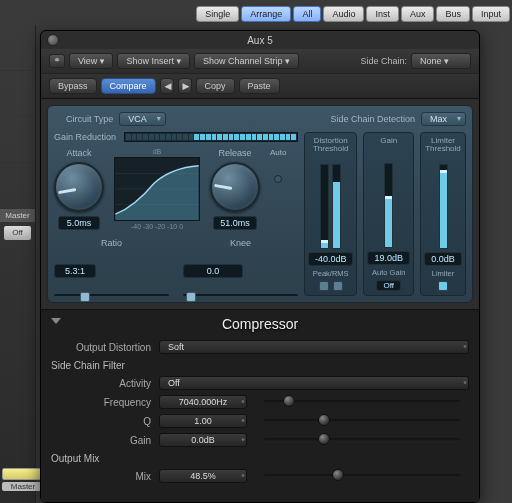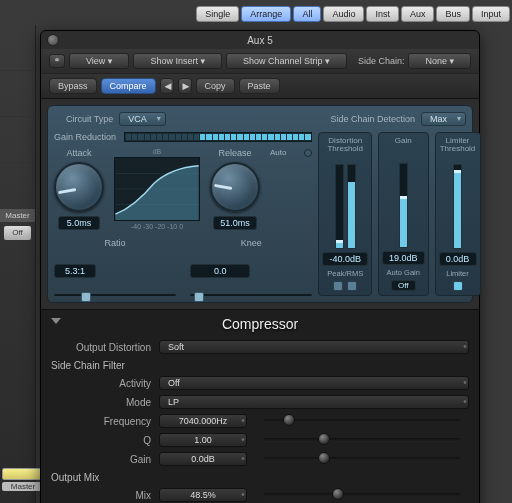--- a/index.html
+++ b/index.html
@@ -126,21 +126,21 @@
     gap: 4px;
     padding: 4px 8px;
     background: linear-gradient(#383838,#2b2b2b);
     border-bottom: 1px solid #222;
     font-size: 9px;
   }
   .toolbar .seg {
     background: linear-gradient(#555,#333);
     border: 1px solid #222;
     border-radius: 3px;
-    padding: 2px 16px;
+    padding: 2px 8px;
     color: #ccc;
   }
   .toolbar .link-icon {
     width: 16px;
     height: 14px;
     background: linear-gradient(#555,#333);
     border: 1px solid #222;
     border-radius: 3px;
     text-align: center;
   }
@@ -299,21 +299,21 @@
     background: #152027;
     border: 1px solid #0d161b;
     position: relative;
     overflow: hidden;
   }
   .curve-box svg { width: 100%; height: 100%; }
   .curve .dBlabel { font-size: 7px; color: #7a8f9a; }
   
   .auto-col { 
     display:flex; 
-    flex-direction:row; 
+    flex-direction:column; 
     align-items:center; 
     gap:18px; 
     font-size:8px; 
     color:#a5b5c0;
     margin-left:2px;
   }
   .led {
     width: 8px; height: 8px;
     border-radius: 50%;
     background: #3b5866;
@@ -715,24 +715,20 @@
       <div class="rval" style="flex:1; text-align:left">Soft</div>
     </div>
 
     <div class="section-lbl">Side Chain Filter</div>
 
     <div class="param-row">
       <span class="rlbl">Activity</span>
       <div class="rval" style="flex:1; text-align:left">Off</div>
     </div>
     <div class="param-row">
-      <span class="rlbl">Mode</span>
-      <div class="rval" style="flex:1; text-align:left">LP</div>
-    </div>
-    <div class="param-row">
       <span class="rlbl">Frequency</span>
       <div class="rval">7040.000Hz</div>
       <div class="rslider">
           <div class="rthumb" style="left:10%"></div>
         </div>
     </div>
     <div class="param-row">
       <span class="rlbl">Q</span>
       <div class="rval">1.00</div>
       <div class="rslider">

